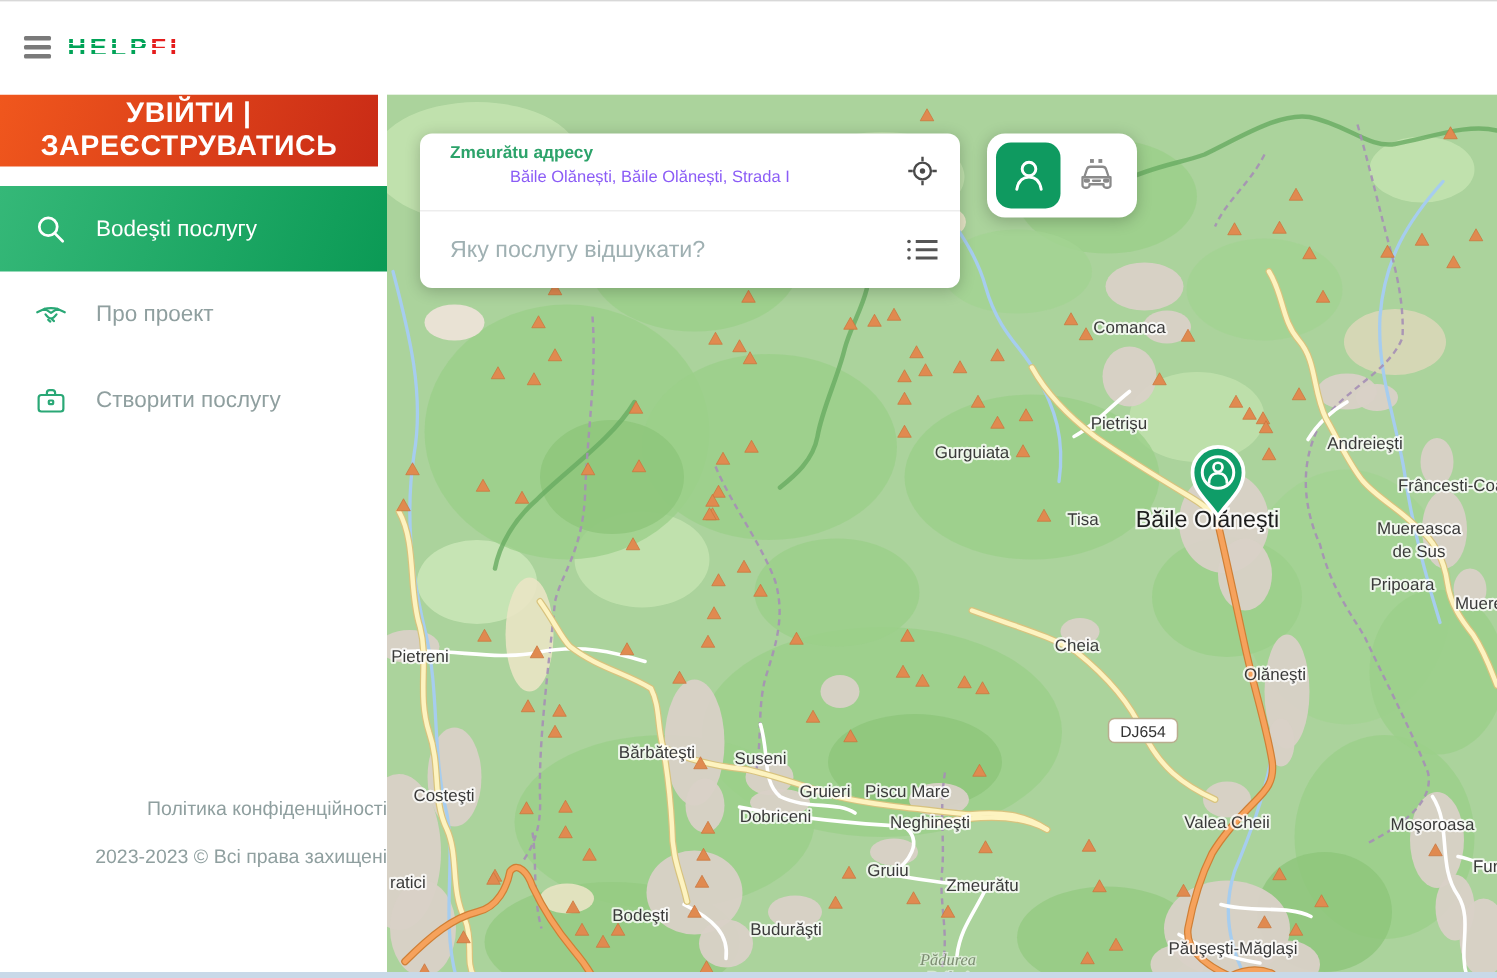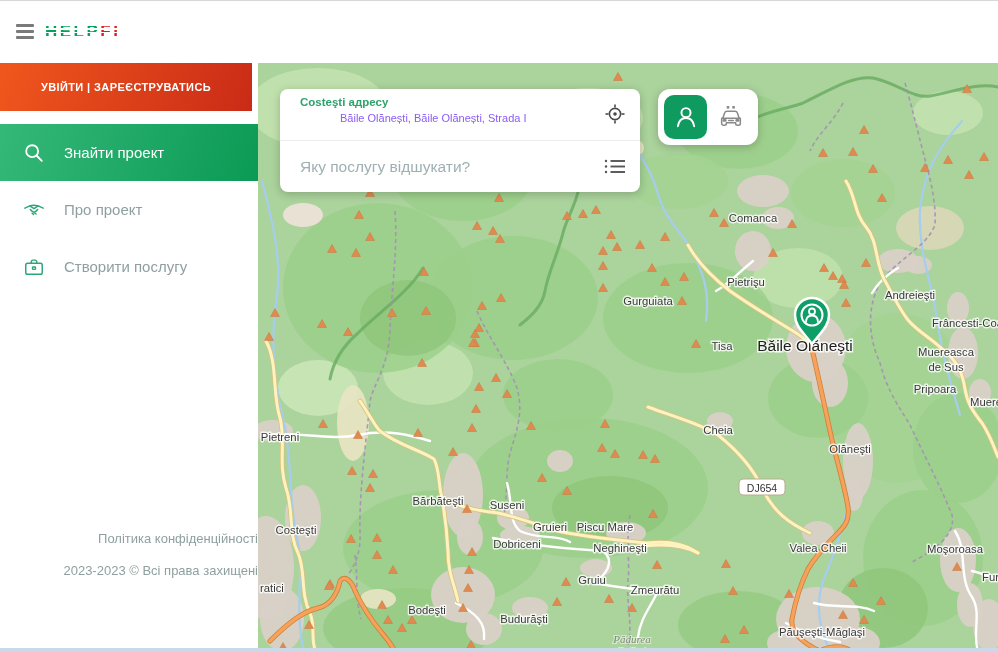--- a/index.html
+++ b/index.html
@@ -12,21 +12,21 @@
   .burger { position:absolute; left:16px; top:23px; width:18px; height:15px; cursor:pointer; }
   .burger span { display:block; height:3px; background:#7a7a7a; border-radius:1px; margin-bottom:3px; }
   .logo { position:absolute; left:45px; top:21px; font-size:17px; font-weight:900; letter-spacing:2.5px; line-height:20px; }
   .logo .lg { color:#00a357; } .logo .lr { color:#e51c1c; }
   .logo .stripes { position:absolute; inset:0; background:repeating-linear-gradient(to bottom, transparent 0 2.6px, #ffffff 2.6px 3.8px); pointer-events:none; }
 
   
   .sidebar { position:absolute; top:62px; left:0; width:258px; bottom:0; background:#fff; z-index:20; }
   .login-btn { display:block; width:252px; height:48px; border:0; cursor:pointer;
     background:linear-gradient(110deg,#f0571d 0%,#c92b16 100%);
-    color:#fff; font-family:inherit; font-weight:bold; font-size:11px; letter-spacing:.4px; }
+    color:#fff; font-family:inherit; font-weight:bold; font-size:19px; letter-spacing:.4px; }
   .nav { margin-top:13px; }
   .nav-item { height:57px; display:flex; align-items:center; gap:18px; padding-left:22px; cursor:pointer; color:#8f9f9f; font-size:15px; }
   .nav-item.active { background:linear-gradient(110deg,#35b878 0%,#0b9a55 100%); color:#fff; }
   .nav-item .nicon { width:24px; height:24px; flex:0 0 24px; display:flex; align-items:center; justify-content:center; }
   .nav-item svg { stroke:#2aa876; fill:none; stroke-width:1.6; stroke-linecap:round; stroke-linejoin:round; }
   .nav-item.active svg { stroke:#fff; stroke-width:2; }
   .side-footer { position:absolute; left:0; right:0; bottom:74px; text-align:right; color:#8f9f9f; font-size:13px; }
   .side-footer .fline { margin-top:17px; cursor:pointer; }
 
   
@@ -77,21 +77,21 @@
   <aside class="sidebar">
     <button class="login-btn">УВІЙТИ | ЗАРЕЄСТРУВАТИСЬ</button>
     <nav class="nav">
       <div class="nav-item active">
         <span class="nicon">
           <svg width="22" height="22" viewBox="0 0 24 24">
               <circle cx="10" cy="10" r="6.5"></circle>
               <line x1="15" y1="15" x2="20.5" y2="20.5"></line>
             </svg>
         </span>
-        <span>Знайти проект</span>
+        <span>Bodeşti послугу</span>
       </div>
       <div class="nav-item">
         <span class="nicon">
           <svg width="22" height="22" viewBox="0 0 24 24">
               <path d="M2,10 L7.5,7.5 L12,10.5 L16.5,7.5 L22,10"></path>
               <path d="M7.5,7.5 C9.5,6.8 14.5,6.8 16.5,7.5"></path>
               <path d="M8,11.5 C9.5,13.5 11,14.5 12,14.5 C13,14.5 14.5,13.5 16,11.5"></path>
               <path d="M10,15.5 l1.5,1.3 M12.8,15.2 l1.4,1.2"></path>
             </svg>
         </span>
@@ -378,21 +378,21 @@
         <rect x="481" y="416" width="46" height="16" rx="4" fill="#fff" stroke="#b9ad8e" stroke-width="1"></rect>
         <text x="504" y="428.5" class="badge-t">DJ654</text>
         <path d="M554,281 C545,269 537,263 537,252 A17,17 0 1 1 571,252 C571,263 563,269 554,281 Z" fill="#0f9d68" stroke="#ffffff" stroke-width="2.5"></path>
         <circle cx="554" cy="252" r="10.5" fill="none" stroke="#fff" stroke-width="2"></circle>
         <circle cx="554" cy="248.5" r="3" fill="none" stroke="#fff" stroke-width="1.8"></circle>
         <path d="M548,259.5 C548,254 551,252.5 554,252.5 C557,252.5 560,254 560,259.5" fill="none" stroke="#fff" stroke-width="1.8"></path>
       </svg>
 
     <div class="search-card">
       <div class="row1">
-        <div class="addr-label">Costeşti адресу</div>
+        <div class="addr-label">Zmeurătu адресу</div>
         <input class="addr-input" type="text" value="Băile Olănești, Băile Olănești, Strada I" style="">
         <span class="right-ic locate-ic">
           <svg width="22" height="22" viewBox="0 0 22 22" fill="none" stroke="#4a4a4a" stroke-width="1.6">
             <circle cx="11" cy="11" r="5.6"></circle>
               <circle cx="11" cy="11" r="1.8" fill="#4a4a4a" stroke="none"></circle>
             <line x1="11" y1="1.5" x2="11" y2="4.5"></line>
               <line x1="11" y1="17.5" x2="11" y2="20.5"></line>
             <line x1="1.5" y1="11" x2="4.5" y2="11"></line>
               <line x1="17.5" y1="11" x2="20.5" y2="11"></line>
           </svg>

